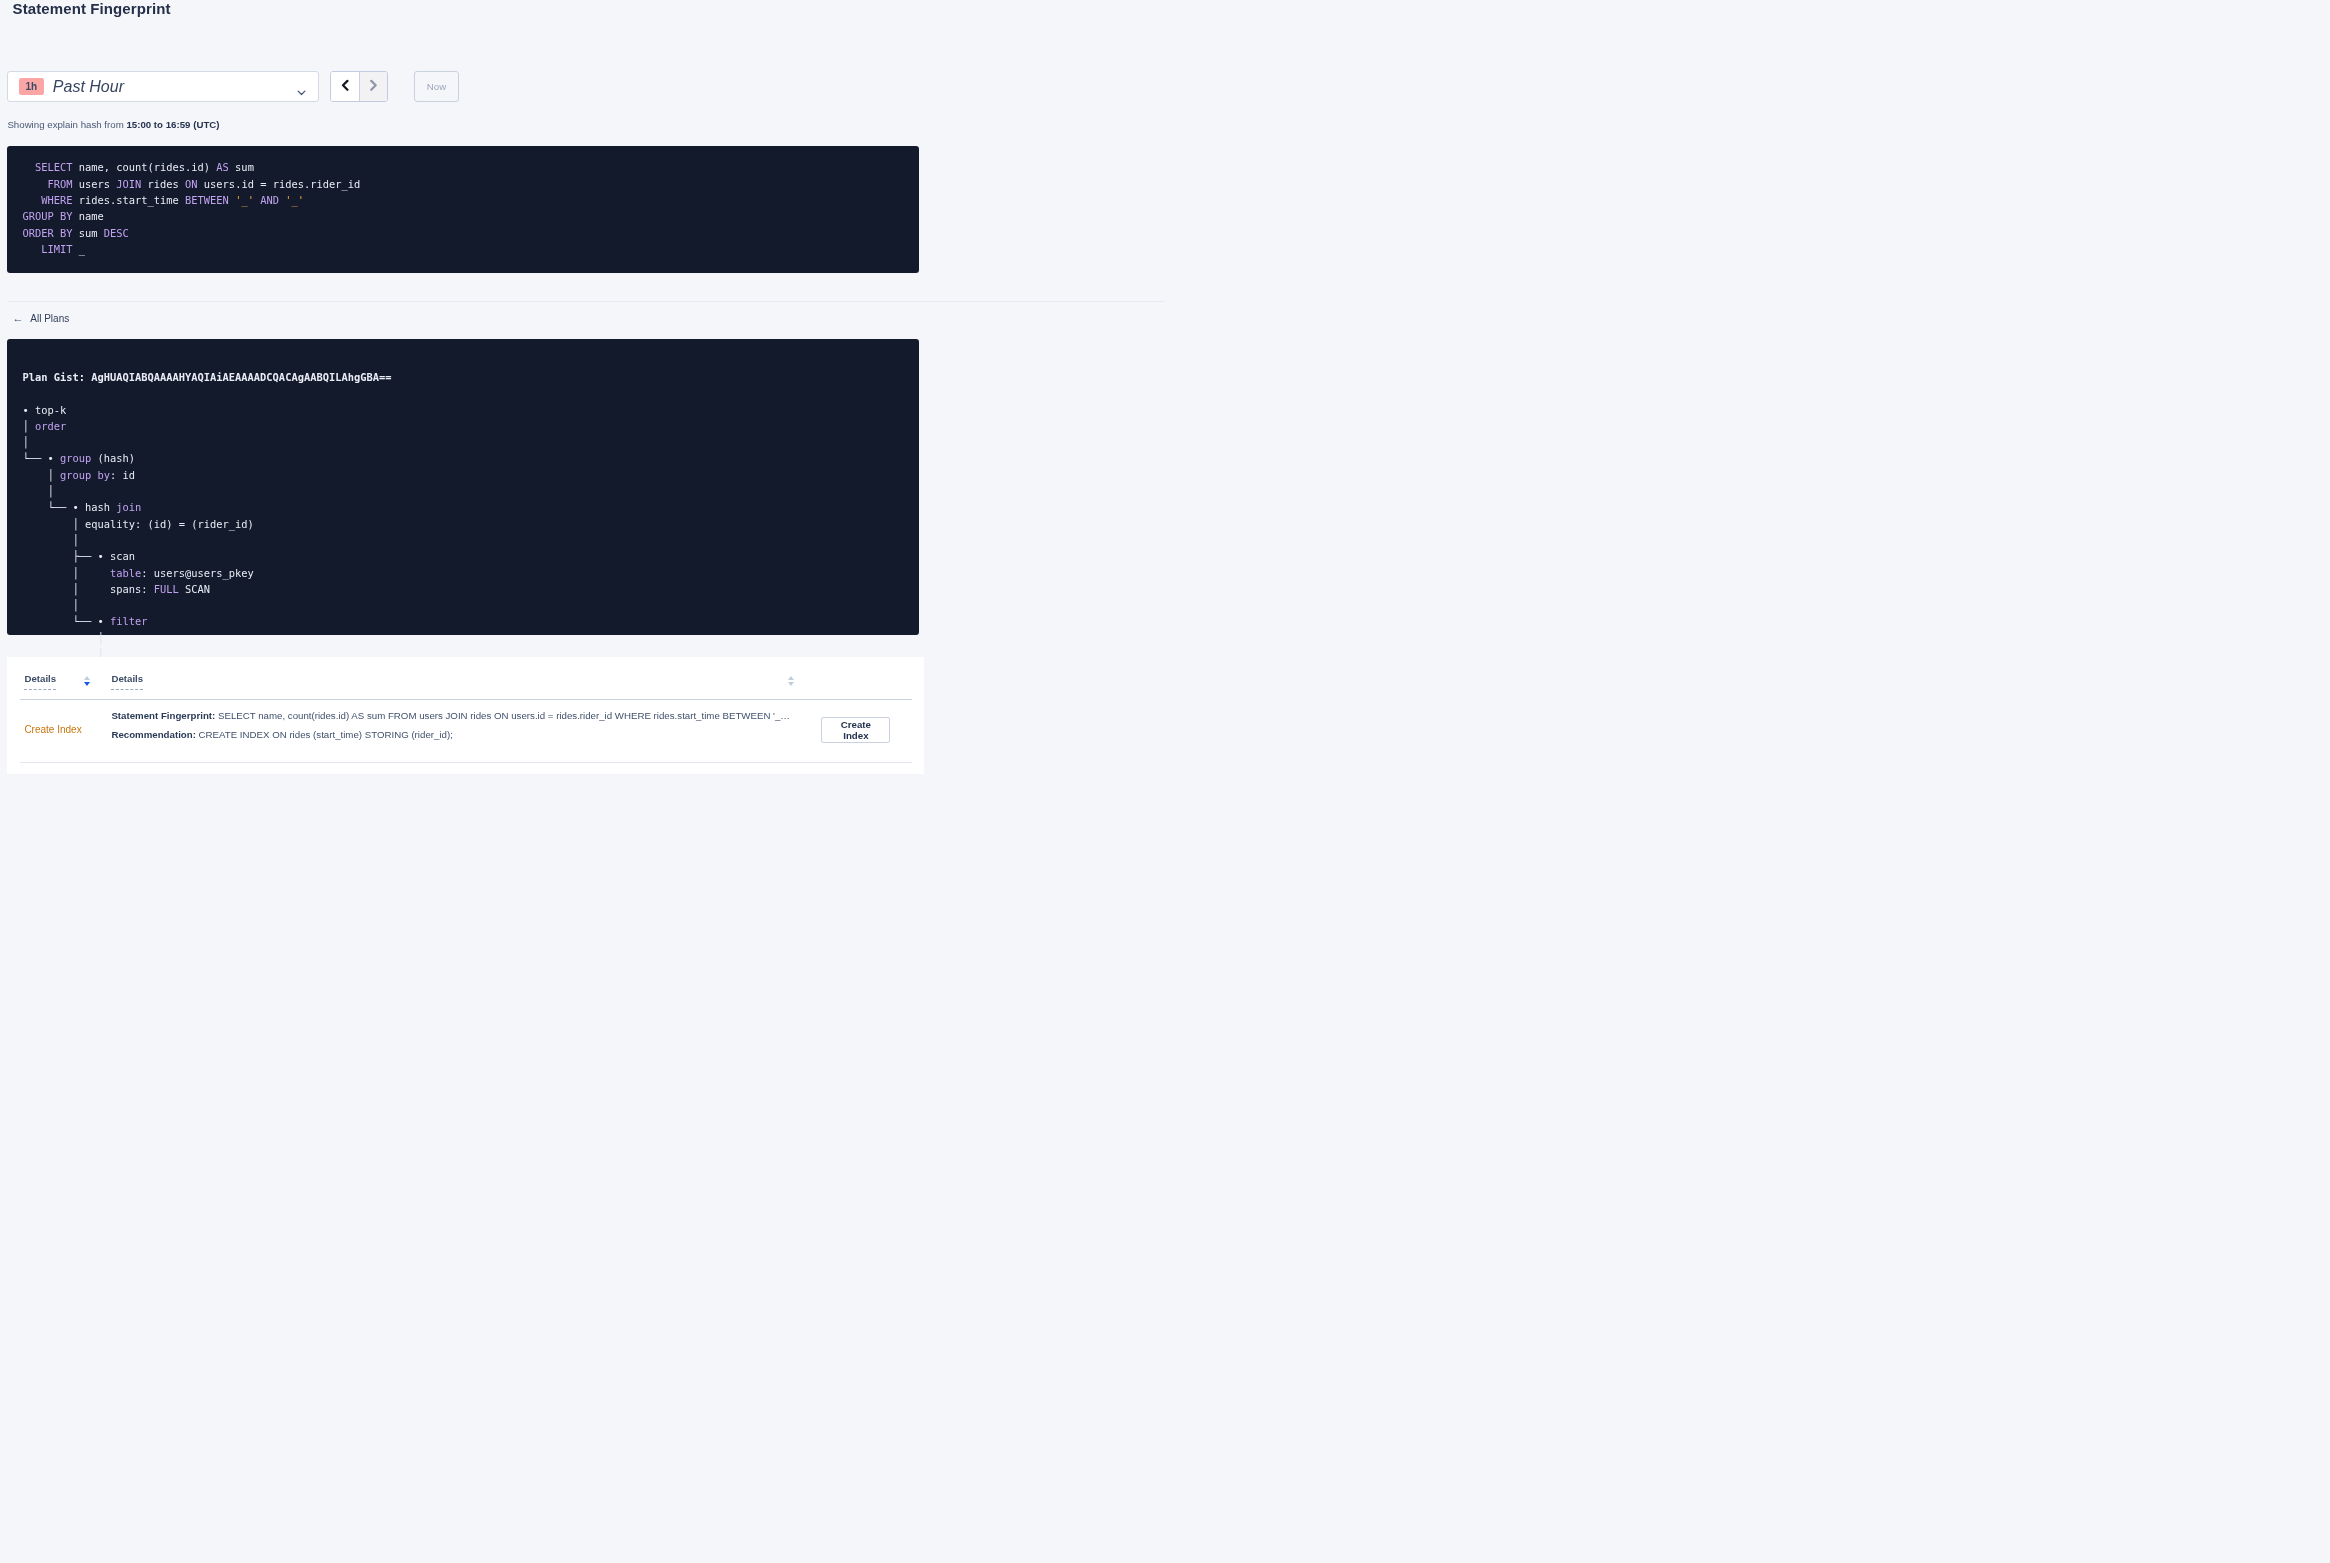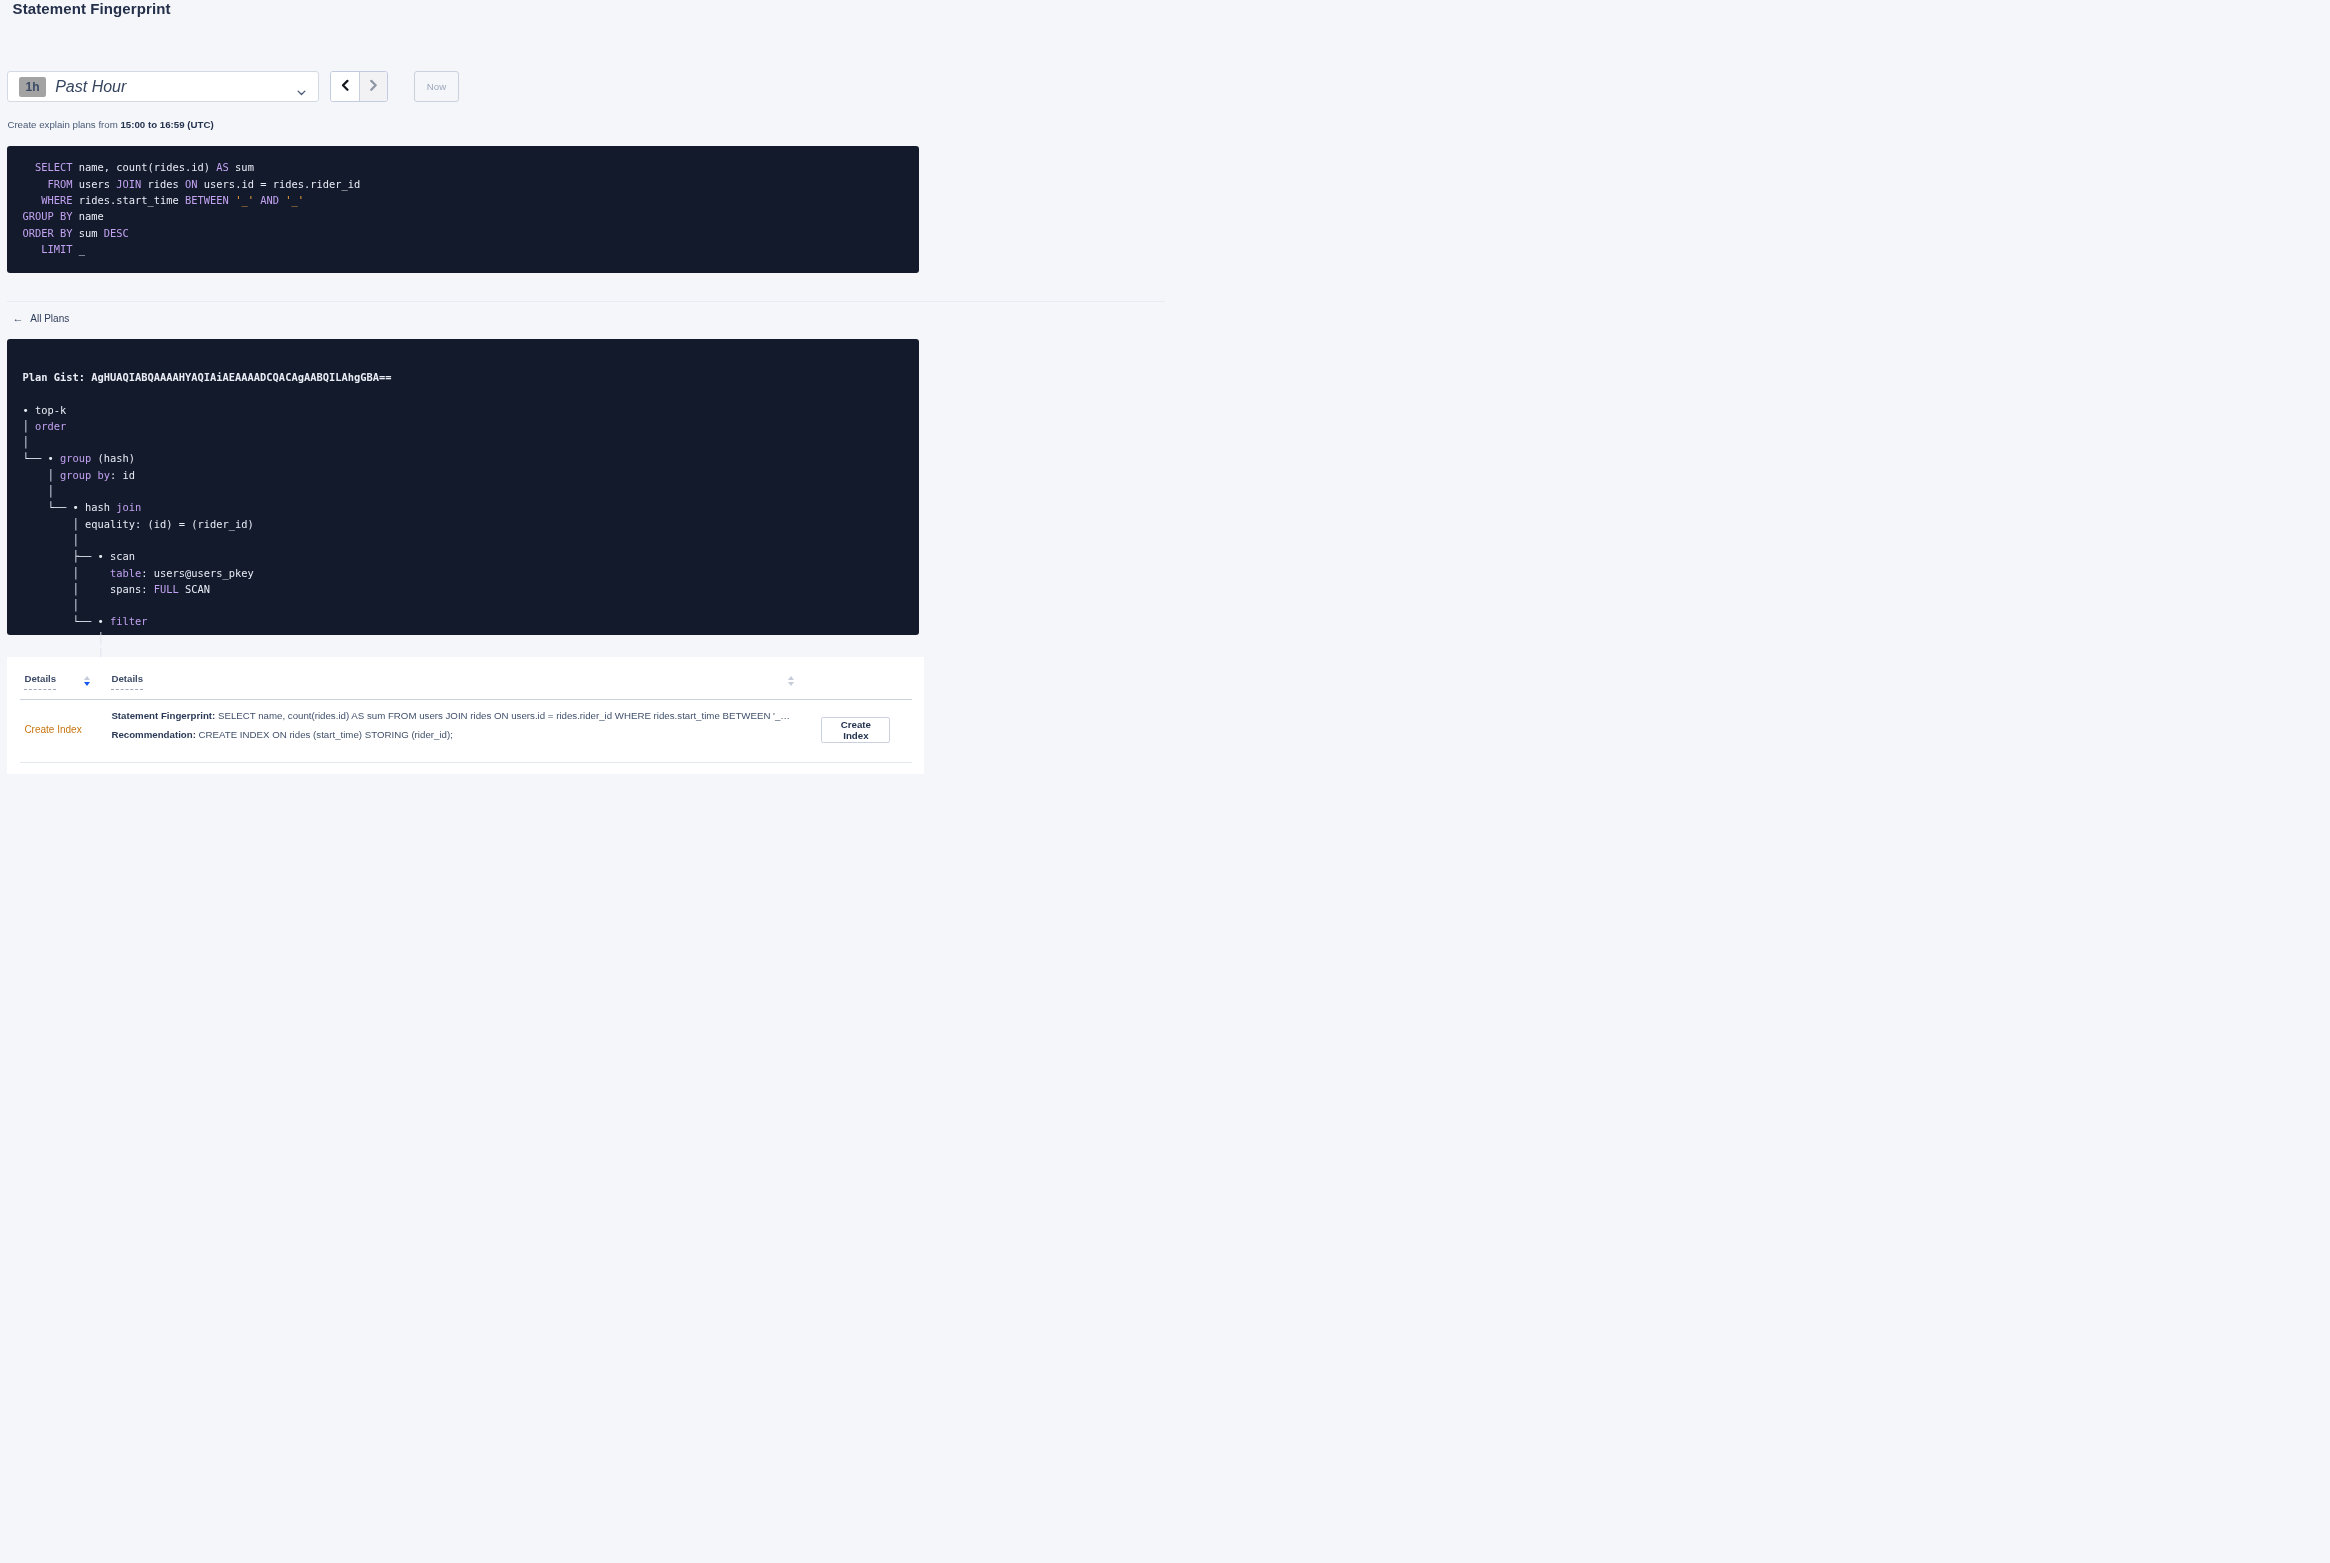--- a/index.html
+++ b/index.html
@@ -33,21 +33,21 @@
   }
 
   
   .controls { position:absolute; left:0; top:71px; width:100%; height:31px; }
   .time-select {
     position:absolute; left:7.4px; top:0; width:312px; height:31px;
     background:#ffffff; border:0.7px solid #d4dae4; border-radius:3px;
     display:flex; align-items:center; padding:0 10.4px; cursor:pointer;
   }
   .time-badge {
-    background:#a3a3a3; color:#3b4a66; font-size:12px; font-weight:700;
+    background:#fca5a5; color:#3b4a66; font-size:10px; font-weight:700;
     padding:3px 6.7px; border-radius:2.2px; margin-right:9px;
   }
   .time-label { font-size:16px; color:#36455f;font-style:italic; }
   .time-chevron { position:absolute; right:12px; top:12.6px; }
   .pager {
     position:absolute; left:330px; top:0; width:58px; height:31px;
     border:0.7px solid #c3cbe0; border-radius:3px; overflow:hidden;
     display:flex; background:#fff;
   }
   .pager button {
@@ -165,21 +165,21 @@
         <span>
           <svg width="9.7" height="12.6" viewBox="0 0 13 17">
               <polyline points="3,2.5 9,8.5 3,14.5" fill="none" stroke="#8e97a6" stroke-width="3" stroke-linecap="round" stroke-linejoin="round"></polyline>
             </svg>
         </span>
       </button>
     </div>
     <button class="now-button">Now</button>
   </div>
 
-  <p class="subtitle"><span>Create explain plans from </span><b>15:00 to 16:59 (UTC)</b></p>
+  <p class="subtitle"><span>Showing explain hash from </span><b>15:00 to 16:59 (UTC)</b></p>
 
   <div class="code-block" id="sql-block">
     <pre><div><span class="tok-id">  </span><span class="tok-kw">SELECT</span><span class="tok-id"> name, count(rides.id) </span><span class="tok-kw">AS</span><span class="tok-id"> sum</span></div><div><span class="tok-id">    </span><span class="tok-kw">FROM</span><span class="tok-id"> users </span><span class="tok-kw">JOIN</span><span class="tok-id"> rides </span><span class="tok-kw">ON</span><span class="tok-id"> users.id = rides.rider_id</span></div><div><span class="tok-id">   </span><span class="tok-kw">WHERE</span><span class="tok-id"> rides.start_time </span><span class="tok-kw">BETWEEN</span><span class="tok-id"> </span><span class="tok-lit">'_'</span><span class="tok-id"> </span><span class="tok-kw">AND</span><span class="tok-id"> </span><span class="tok-lit">'_'</span></div><div><span class="tok-kw">GROUP BY</span><span class="tok-id"> name</span></div><div><span class="tok-kw">ORDER BY</span><span class="tok-id"> sum </span><span class="tok-kw">DESC</span></div><div><span class="tok-id">   </span><span class="tok-kw">LIMIT</span><span class="tok-id"> _</span></div></pre>
   </div>
 
   <div class="section-divider"></div>
 
   <a class="back-link">
     <span class="arrow">←</span>
     <span>All Plans</span>

